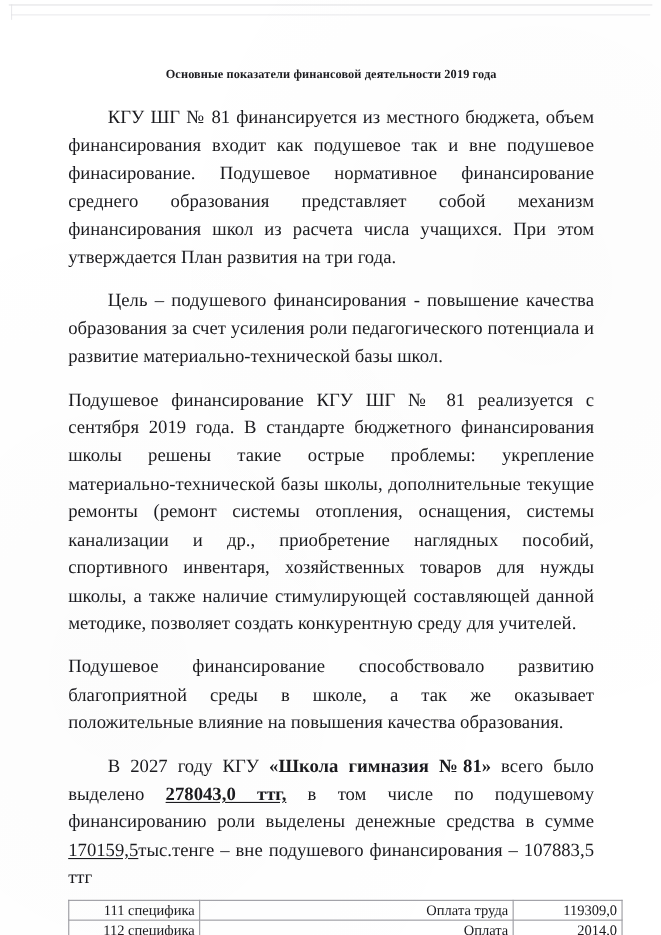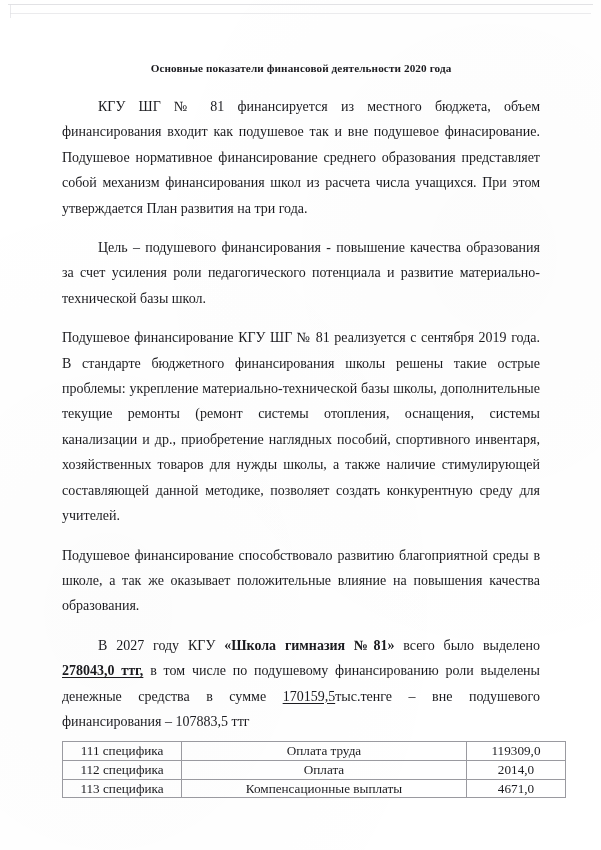--- a/index.html
+++ b/index.html
@@ -76,21 +76,21 @@
     margin: 0;
     padding-top: 20px;
     font-size: 14.4px;
     font-weight: bold;
     text-align: center;
     letter-spacing: .3px;
   }
 
   p.body-par {
     margin: 0;
-    font-size: 14px;
+    font-size: 17px;
     line-height: 25.4px;
     text-align: justify;
     text-justify: inter-word;
     hyphens: none;
   }
   p.indent { text-indent: 36px; }
   p.gap-lg { margin-top: 20px; }
   p.gap-md { margin-top: 14px; }
   p.gap-sm { margin-top: 8px; }
 
@@ -106,36 +106,37 @@
     table-layout: fixed;
     font-size: 13.2px;
   }
   table.spec-table td {
     border: 1px solid #9a9aa0;
     height: 17.6px;
     line-height: 17.6px;
     padding: 0 4px;
     white-space: nowrap;
     overflow: hidden;
+    text-align: right;
   }
   td.col-code   { width: 110px; text-align: center; }
   td.col-name   { width: 276px; text-align: center; }
   td.col-amount { width: 90px;  text-align: center; }
 </style>
 </head>
 <body>
 
 <div class="paper-tone"></div>
 <div class="scan-edge-top"></div>
 <div class="scan-edge-top2"></div>
 <div class="scan-edge-left"></div>
 
 <div class="page">
 
-  <h1 class="doc-title">Основные показатели финансовой деятельности 2020 года</h1>
+  <h1 class="doc-title">Основные показатели финансовой деятельности 2019 года</h1>
 
 
   <p class="body-par indent gap-lg">КГУ ШГ № 81 финансируется из местного бюджета, объем финансирования входит как подушевое так и вне подушевое финасирование. Подушевое нормативное финансирование среднего образования представляет собой механизм финансирования школ из расчета числа учащихся. При этом утверждается План развития на три года.</p>
 
   <p class="body-par indent gap-md">Цель – подушевого финансирования - повышение качества образования за счет усиления роли педагогического потенциала и развитие материально-технической базы школ.</p>
 
   <p class="body-par gap-md">Подушевое финансирование КГУ ШГ № 81 реализуется с сентября 2019 года. В стандарте бюджетного финансирования    школы решены такие острые проблемы: укрепление материально-технической базы школы, дополнительные текущие ремонты (ремонт системы отопления, оснащения, системы канализации и др., приобретение  наглядных пособий, спортивного инвентаря, хозяйственных товаров для нужды школы, а также наличие стимулирующей составляющей данной методике, позволяет создать конкурентную среду для учителей.</p>
 
   <p class="body-par gap-md">Подушевое финансирование способствовало развитию благоприятной  среды в школе, а так же оказывает положительные влияние на повышения качества образования.</p>
 

